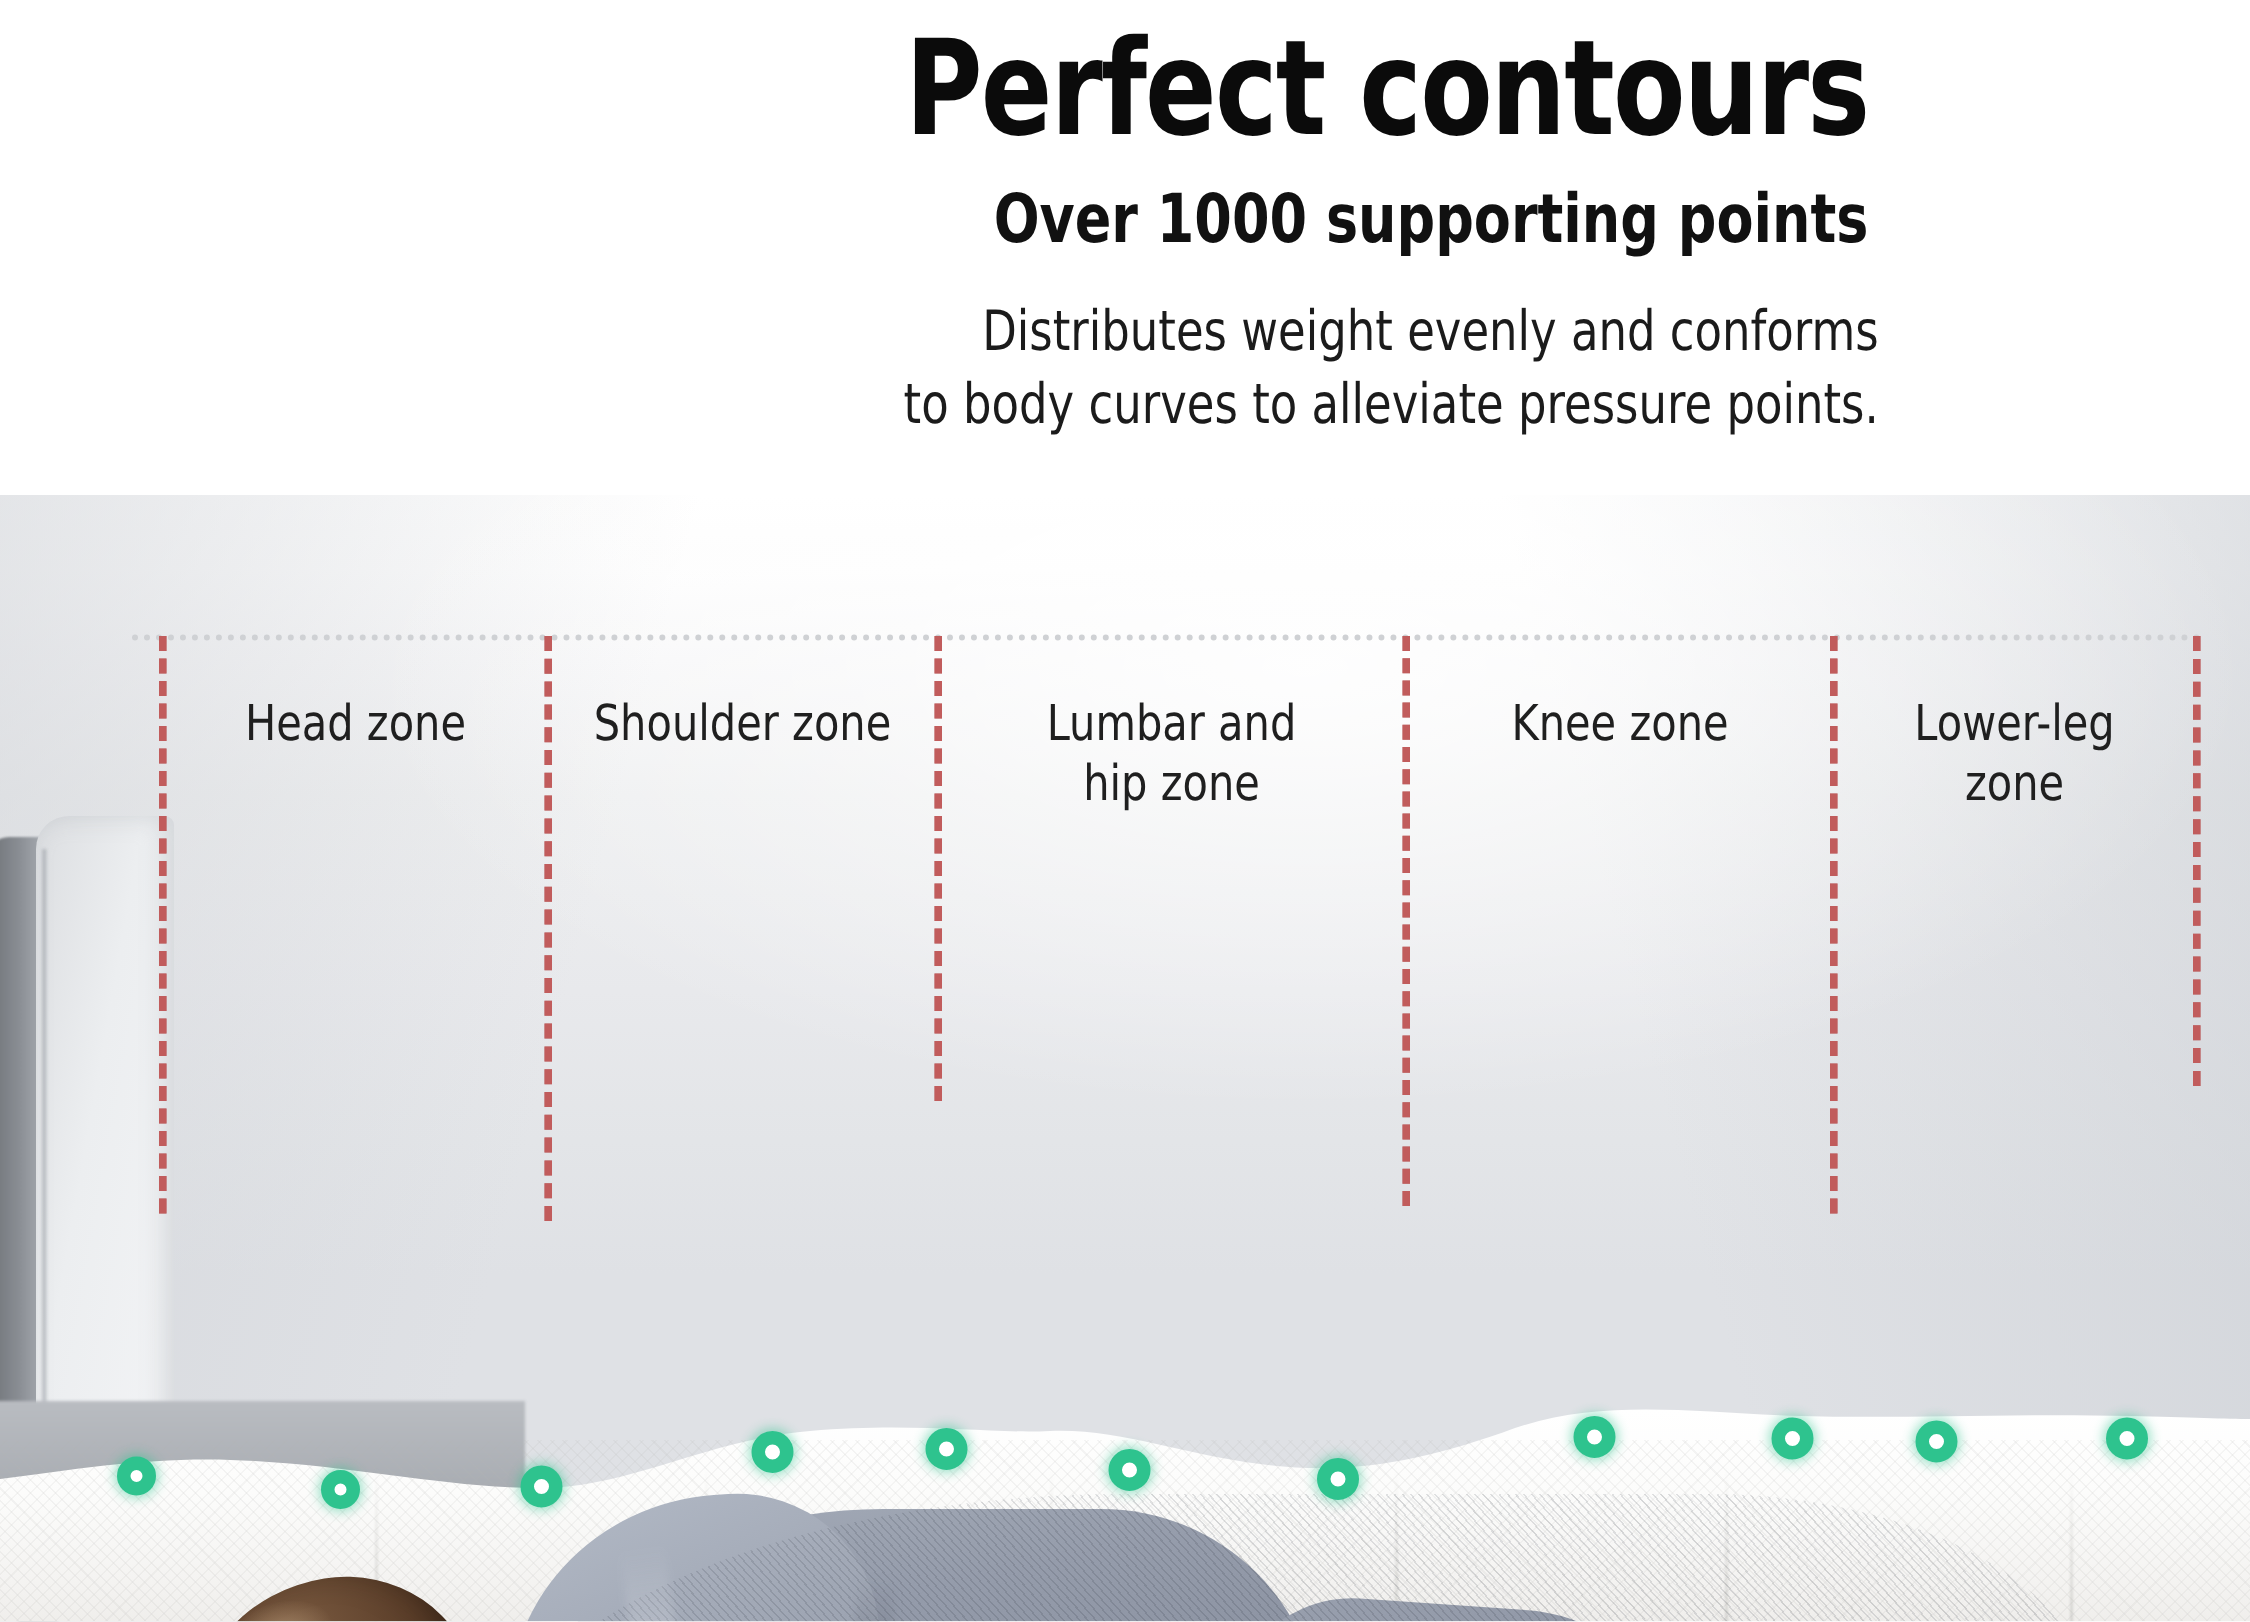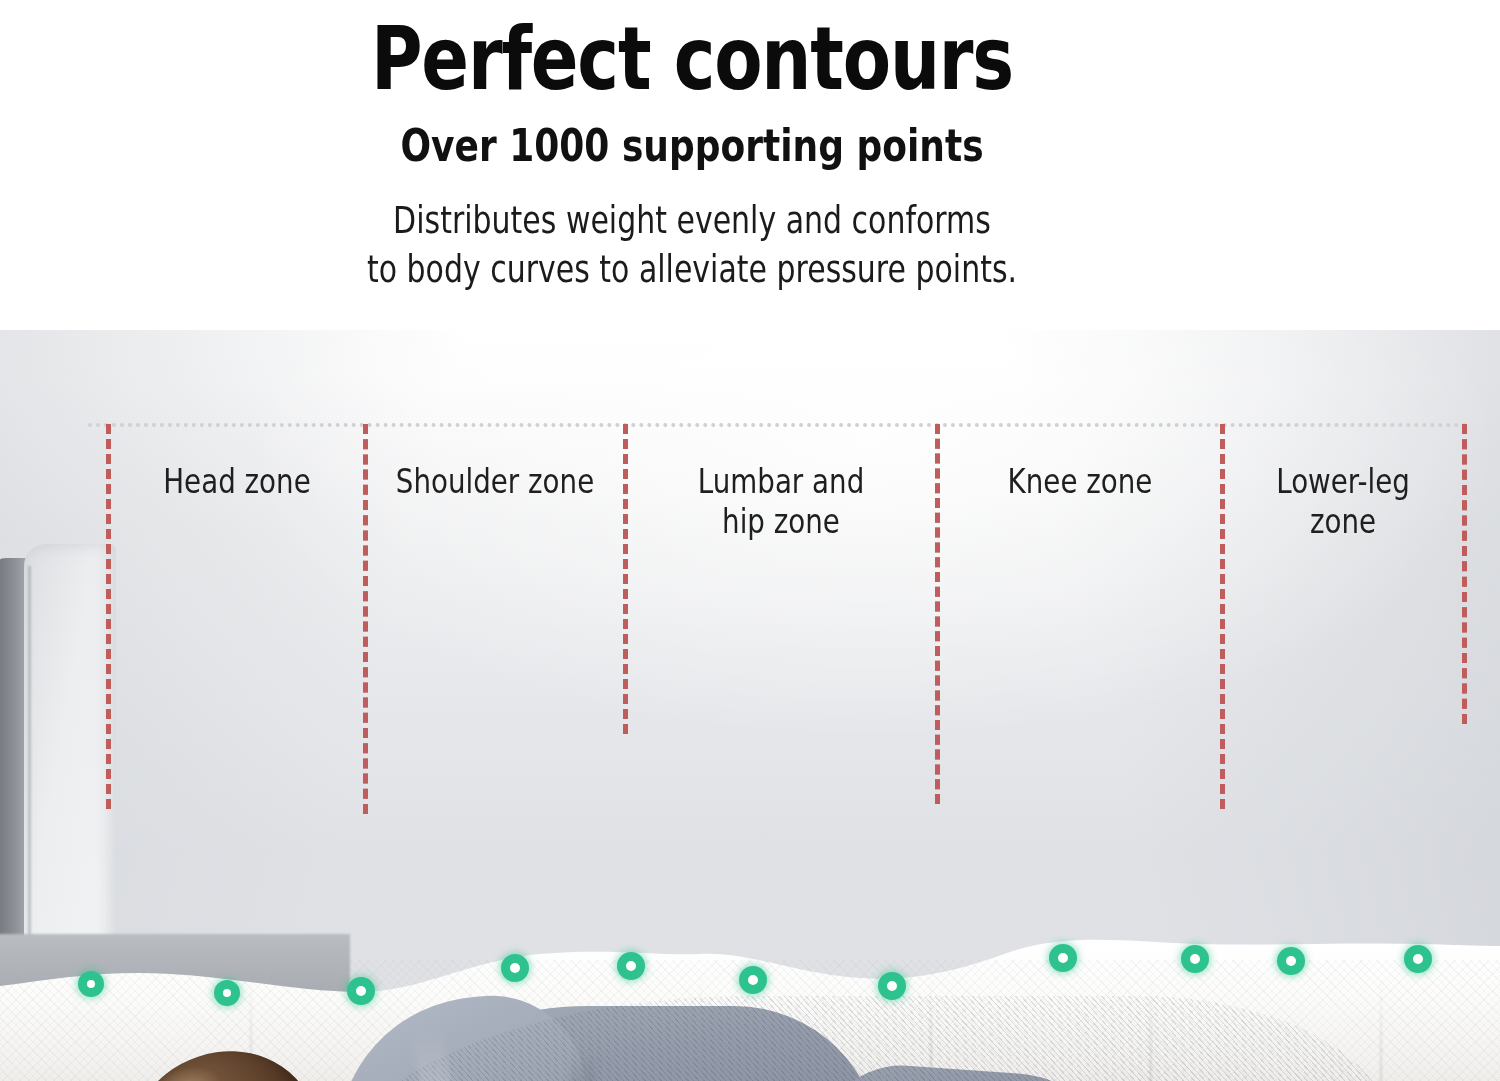--- a/index.html
+++ b/index.html
@@ -12,21 +12,21 @@
   }
 
   
   #stage {
     position:absolute; left:0; top:0; width:1500px; height:1081px;
     background:#ffffff;
     overflow:hidden;
   }
 
   
-  .header { position:absolute; left:0; top:0; width:1384px; text-align:center; }
+  .header { position:absolute; left:0; top:0; width:1384px; text-align:right; }
 
   .title {
     font-family:"DejaVu Sans", sans-serif;
     font-weight:bold;
     font-size:88px;
     line-height:1.02;
     letter-spacing:-1.5px;
     color:#0b0b0b;
     transform:scaleX(0.80);
     transform-origin:center top;

